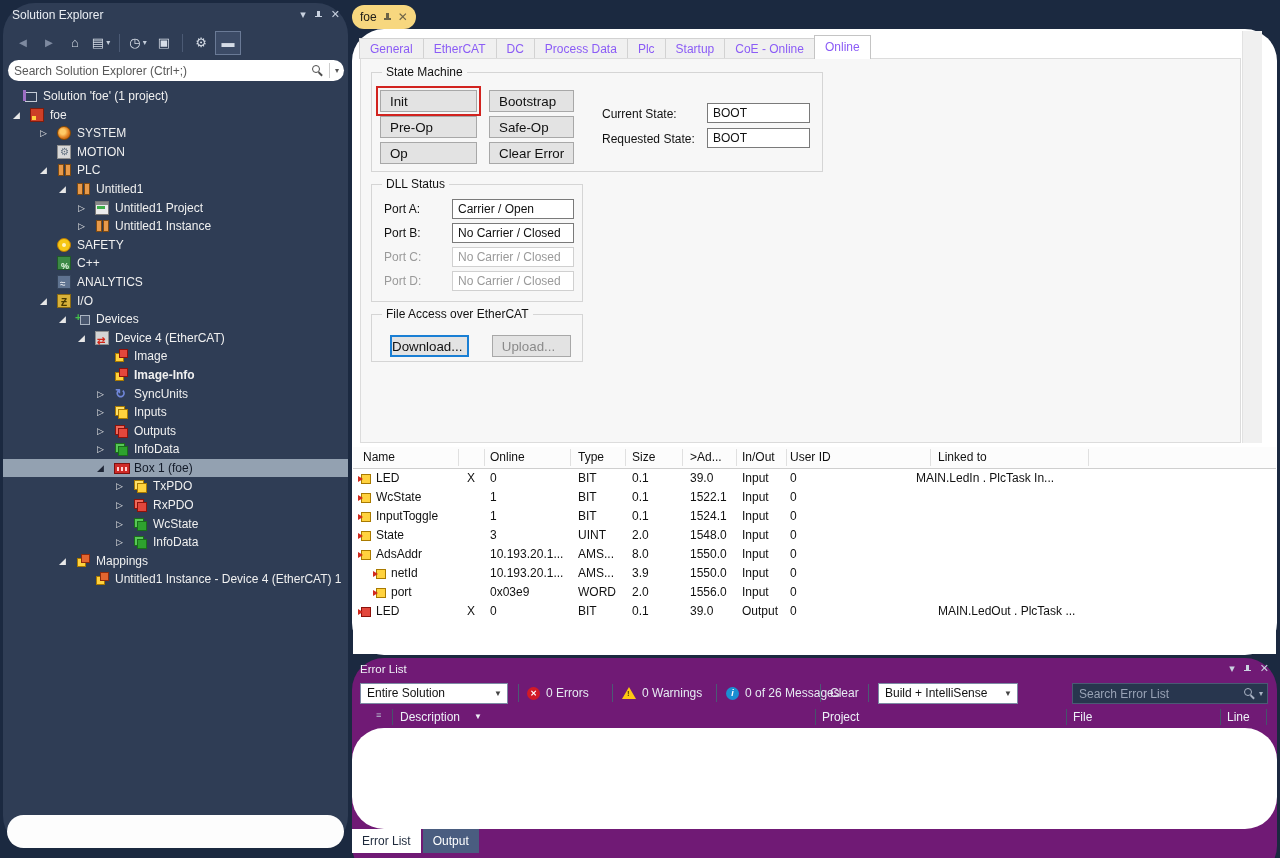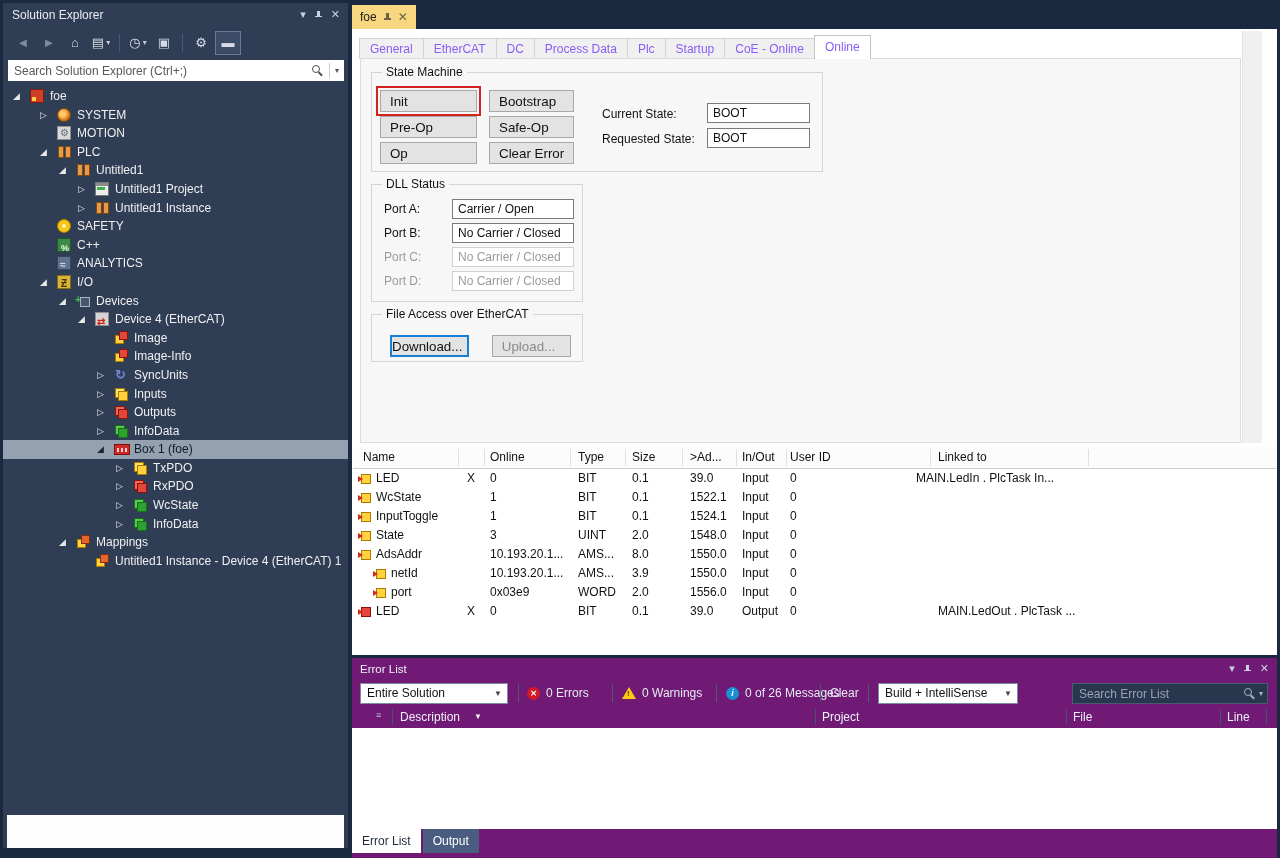--- a/index.html
+++ b/index.html
@@ -1,18 +1,18 @@
 <!DOCTYPE html>
 <html><head>
 <meta charset="utf-8">
 <style>
   html,body{margin:0;padding:0;background:#10192b;}
   #app{position:relative;width:1280px;height:858px;background:#1b2940;overflow:hidden;
        font-family:"Liberation Sans",sans-serif;font-size:12px;-webkit-font-smoothing:antialiased;}
-  .abs{position:absolute;}
+  .abs{position:absolute;border-radius:32px;}
 
   
   #se{left:3px;top:3px;width:345px;height:845px;background:#2f3d55;}
   .se-title{left:0;top:0;width:100%;height:25px;color:#e9edf3;line-height:25px;padding-left:9px;box-sizing:border-box;}
   .win-icons{top:5px;display:flex;gap:8px;color:#c9d2e0;align-items:center;}
   .win-icons span{cursor:default;font-size:11px;}
   .se-toolbar{left:0;top:25px;width:100%;height:29px;display:flex;align-items:center;padding-left:8px;box-sizing:border-box;gap:2px;}
   .tbtn{height:22px;min-width:20px;display:flex;align-items:center;justify-content:center;color:#d5dce6;font-size:13px;padding:0 2px;}
   .tbtn.dim{color:#7e8aa0;}
   .tbtn.active{background:#3c4b66;border:1px solid #6a7a96;}
@@ -162,20 +162,24 @@
         <span class="tbtn">⚙</span>
         <span class="tbtn active">▬</span>
       </div>
     <div class="abs se-search">
       <input placeholder="Search Solution Explorer (Ctrl+;)" style="">
       <span class="lens"></span>
       <span class="scaret">▾</span>
     </div>
     <div class="abs" id="tree">
         <div class="trow">
+          <span class="ic ic-solution" style="left: 20px;"></span>
+          <span class="tlabel" style="left: 40px;">Solution 'foe' (1 project)</span>
+        </div>
+        <div class="trow">
           <span class="texp" style="left: 10px;">◢</span>
           <span class="ic ic-tc-project" style="left: 27px;"></span>
           <span class="tlabel" style="left: 47px;">foe</span>
         </div>
         <div class="trow">
           <span class="texp" style="left: 37px;">▷</span>
           <span class="ic ic-system" style="left: 54px;"></span>
           <span class="tlabel" style="left: 74px;">SYSTEM</span>
         </div>
         <div class="trow">
@@ -228,21 +232,21 @@
           <span class="texp" style="left: 75px;">◢</span>
           <span class="ic ic-ethercat-device" style="left: 92px;"></span>
           <span class="tlabel" style="left: 112px;">Device 4 (EtherCAT)</span>
         </div>
         <div class="trow">
           <span class="ic ic-image" style="left: 111px;"></span>
           <span class="tlabel" style="left: 131px;">Image</span>
         </div>
         <div class="trow">
           <span class="ic ic-image" style="left: 111px;"></span>
-          <span class="tlabel" style="left: 131px;">Image-Info</span>
+          <span class="tlabel" style="left: 131px; font-weight: bold;">Image-Info</span>
         </div>
         <div class="trow">
           <span class="texp" style="left: 94px;">▷</span>
           <span class="ic ic-syncunits" style="left: 111px;"></span>
           <span class="tlabel" style="left: 131px;">SyncUnits</span>
         </div>
         <div class="trow">
           <span class="texp" style="left: 94px;">▷</span>
           <span class="ic ic-inputs" style="left: 111px;"></span>
           <span class="tlabel" style="left: 131px;">Inputs</span>

